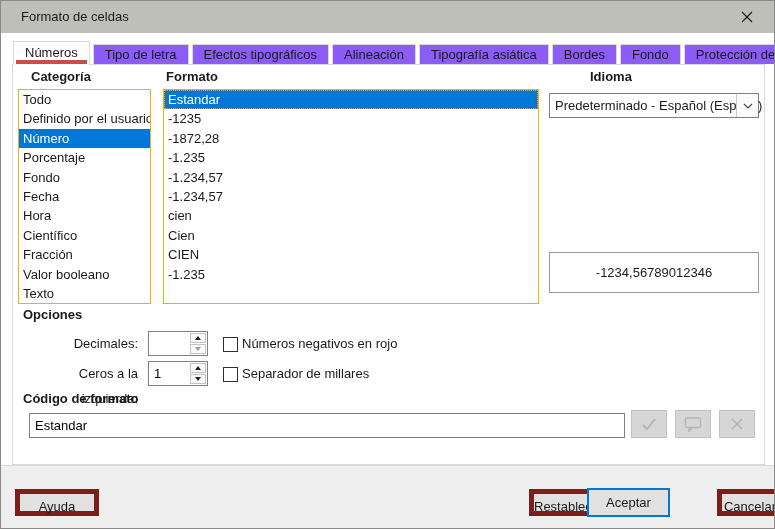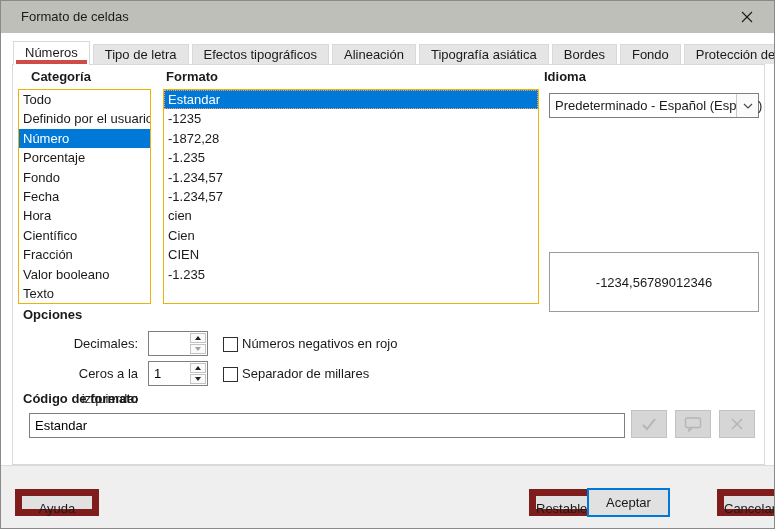--- a/index.html
+++ b/index.html
@@ -7,55 +7,55 @@
     position:relative;width:775px;height:529px;box-sizing:border-box;
     font-family:"Liberation Sans",sans-serif;font-size:13px;color:#1a1a1a;
     background:#ffffff;border:1px solid #8a8a8a;overflow:hidden;
   }
   
   .titlebar{position:absolute;left:0;top:0;right:0;height:32px;background:var(--titlebar,#bfbfba);}
   .title{position:absolute;left:20px;top:0;line-height:32px;}
   .close-btn{position:absolute;right:8px;top:0;width:38px;height:32px;display:flex;align-items:center;justify-content:center;cursor:default;}
   
   .tabbar{position:absolute;left:12px;top:40px;height:23px;display:flex;align-items:flex-end;gap:3px;z-index:3;}
-  .tab{height:20px;line-height:19px;padding:0 11px;background:#e5e5e5;border:1px solid #d9d9d9;border-bottom:none;box-sizing:border-box;position:relative;white-space:nowrap;}
+  .tab{height:20px;line-height:19px;padding:0 11px;background:#8b5cf6;border:1px solid #d9d9d9;border-bottom:none;box-sizing:border-box;position:relative;white-space:nowrap;}
   .tab.selected{height:24px;line-height:22px;margin-bottom:-1px;background:#ffffff;z-index:4;}
   .tab .underline{position:absolute;left:2px;right:2px;bottom:1px;height:4px;background:var(--tab_underline,#cd4c45);}
   .tab-panel{position:absolute;left:11px;top:63px;width:753px;height:401px;border:1px solid #d9d9d9;background:#ffffff;box-sizing:border-box;z-index:0;}
   
   .group-label{position:absolute;font-weight:bold;white-space:nowrap;z-index:1;}
   
   .listbox{position:absolute;background:#fff;border:1px solid #eab308;box-sizing:border-box;overflow:hidden;z-index:1;}
   .listbox .row{height:19.4px;line-height:19.4px;padding-left:4px;white-space:nowrap;overflow:hidden;}
   .listbox .row.selected{background:var(--accent,#0078d7);color:var(--selection_text,#fff);}
   .listbox .row.selected.focused{outline:1px dotted #f4a26a;outline-offset:-1px;}
   
   .combo{position:absolute;left:548px;top:92px;width:210px;height:25px;border:1px solid #7f7f7f;background:#fff;box-sizing:border-box;z-index:1;}
   .combo-text{position:absolute;left:5px;top:0;line-height:23px;white-space:nowrap;}
   .combo-btn{position:absolute;right:0;top:0;bottom:0;width:21px;border-left:1px solid #c9c9c9;background:#fbfbfb;display:flex;align-items:center;justify-content:center;}
   
-  .preview{position:absolute;left:548px;top:251px;width:210px;height:60px;border:1px solid #9a9a9a;box-sizing:border-box;display:flex;align-items:center;justify-content:center;z-index:1;background:#fff;}
+  .preview{position:absolute;left:548px;top:251px;width:210px;height:41px;border:1px solid #9a9a9a;box-sizing:border-box;display:flex;align-items:center;justify-content:center;z-index:1;background:#fff;}
   
   .field-label{position:absolute;line-height:25px;text-align:right;z-index:1;}
   .spinner{position:absolute;width:60px;height:25px;border:1px solid #7f7f7f;background:#fff;box-sizing:border-box;z-index:1;}
   .spinner input{position:absolute;left:0;top:0;width:38px;height:100%;border:none;outline:none;padding:0 0 0 5px;font:inherit;background:transparent;box-sizing:border-box;}
   .spin-buttons{position:absolute;right:1px;top:1px;bottom:1px;width:16px;display:flex;flex-direction:column;}
   .spin-btn{flex:1;border:1px solid #c3c3c3;background:#fafafa;display:flex;align-items:center;justify-content:center;box-sizing:border-box;}
   .spin-btn + .spin-btn{margin-top:1px;}
   .arrow-up{width:0;height:0;border-left:3px solid transparent;border-right:3px solid transparent;border-bottom:4px solid #222;}
   .arrow-down{width:0;height:0;border-left:3px solid transparent;border-right:3px solid transparent;border-top:4px solid #222;}
   .arrow-down.dim{border-top-color:#9f9f9f;}
   .checkbox{position:absolute;width:13px;height:13px;border:1px solid #2e2e2e;background:#fff;box-sizing:content-box;z-index:1;}
   .check-label{position:absolute;line-height:19px;white-space:nowrap;z-index:1;}
   
   .text-input{position:absolute;border:1px solid #7f7f7f;box-sizing:border-box;font:inherit;padding:0 5px;background:#fff;z-index:1;}
   .icon-btn{position:absolute;width:36px;height:28px;background:#d6d6d6;border:1px solid #c2c2c2;box-sizing:border-box;display:flex;align-items:center;justify-content:center;z-index:1;}
   
   .footer{position:absolute;left:0;top:464px;width:100%;height:65px;background:#efefef;border-top:1px solid #dadada;box-sizing:border-box;}
-  .btn{position:absolute;height:27px;background:#e1e1e1;border:7px solid #7f1d1d;box-sizing:border-box;text-align:center;line-height:25px;cursor:default;}
+  .btn{position:absolute;height:27px;background:#e1e1e1;border:5px solid #7f1d1d;box-sizing:border-box;text-align:center;line-height:25px;cursor:default;}
   .btn.primary{border:2px solid var(--accent,#0078d7);height:29px;line-height:25px;}
 </style>
 </head>
 <body>
 
 <div class="dialog">
 
   <div class="titlebar">
     <div class="title">Formato de celdas</div>
     <div class="close-btn">
@@ -73,21 +73,21 @@
       <div class="tab"><span>Alineación</span></div>
       <div class="tab"><span>Tipografía asiática</span></div>
       <div class="tab"><span>Bordes</span></div>
       <div class="tab"><span>Fondo</span></div>
       <div class="tab"><span>Protección de celda</span></div>
     </div>
   <div class="tab-panel"></div>
 
   <div class="group-label" style="left:22px;top:68px;margin-left:8px;">Categoría</div>
   <div class="group-label" style="left:165px;top:68px;">Formato</div>
-  <div class="group-label" style="left:535px;top:68px;padding-left:8px;">Idioma</div>
+  <div class="group-label" style="left:581px;top:68px;padding-left:8px;">Idioma</div>
 
   <div class="listbox" style="left:17px;top:88px;width:133px;height:215px;" id="category-list">
       <div class="row">Todo</div>
       <div class="row">Definido por el usuario</div>
       <div class="row selected">Número</div>
       <div class="row">Porcentaje</div>
       <div class="row">Fondo</div>
       <div class="row">Fecha</div>
       <div class="row">Hora</div>
       <div class="row">Científico</div>

